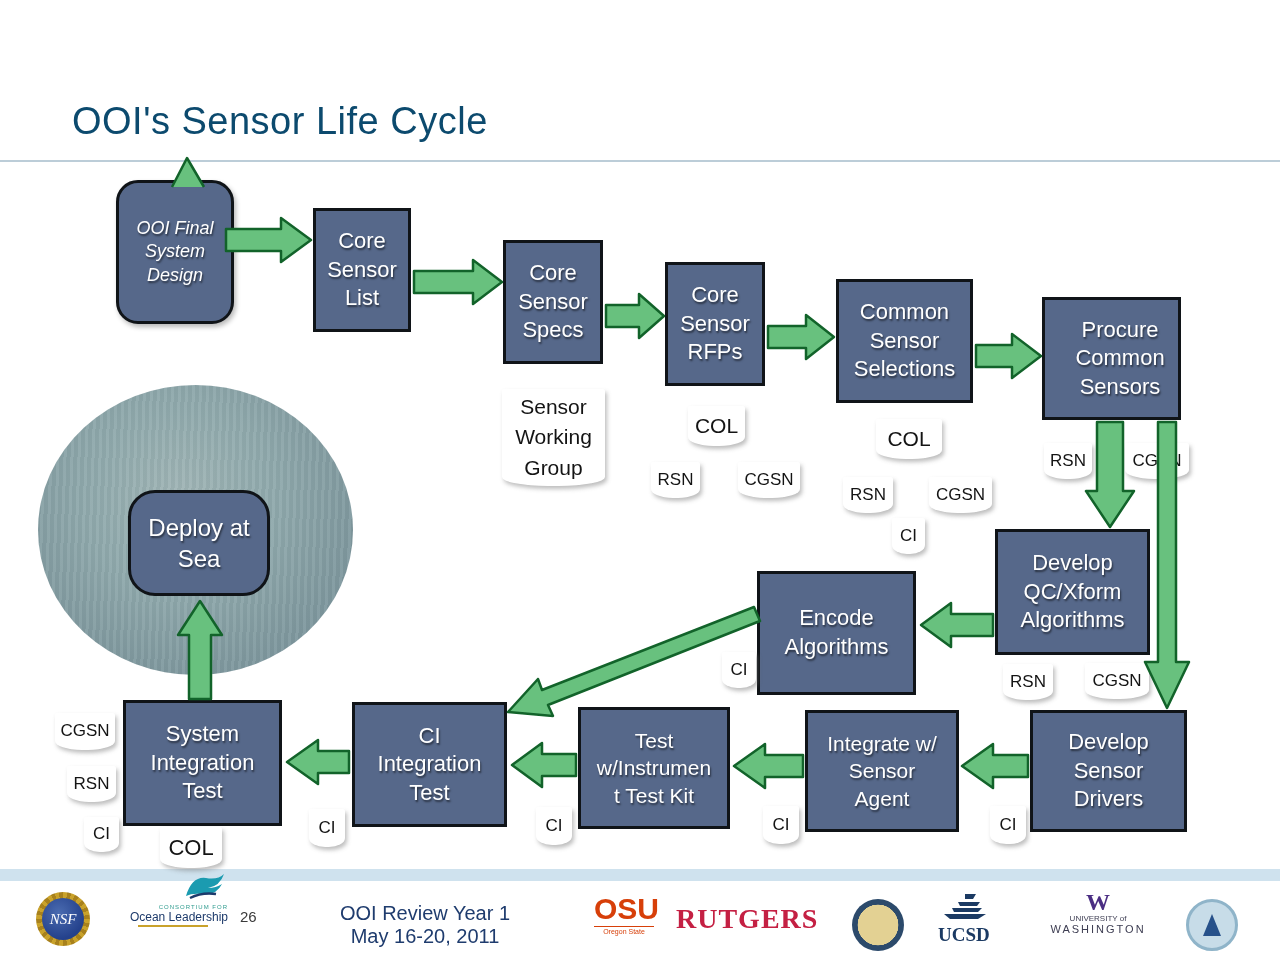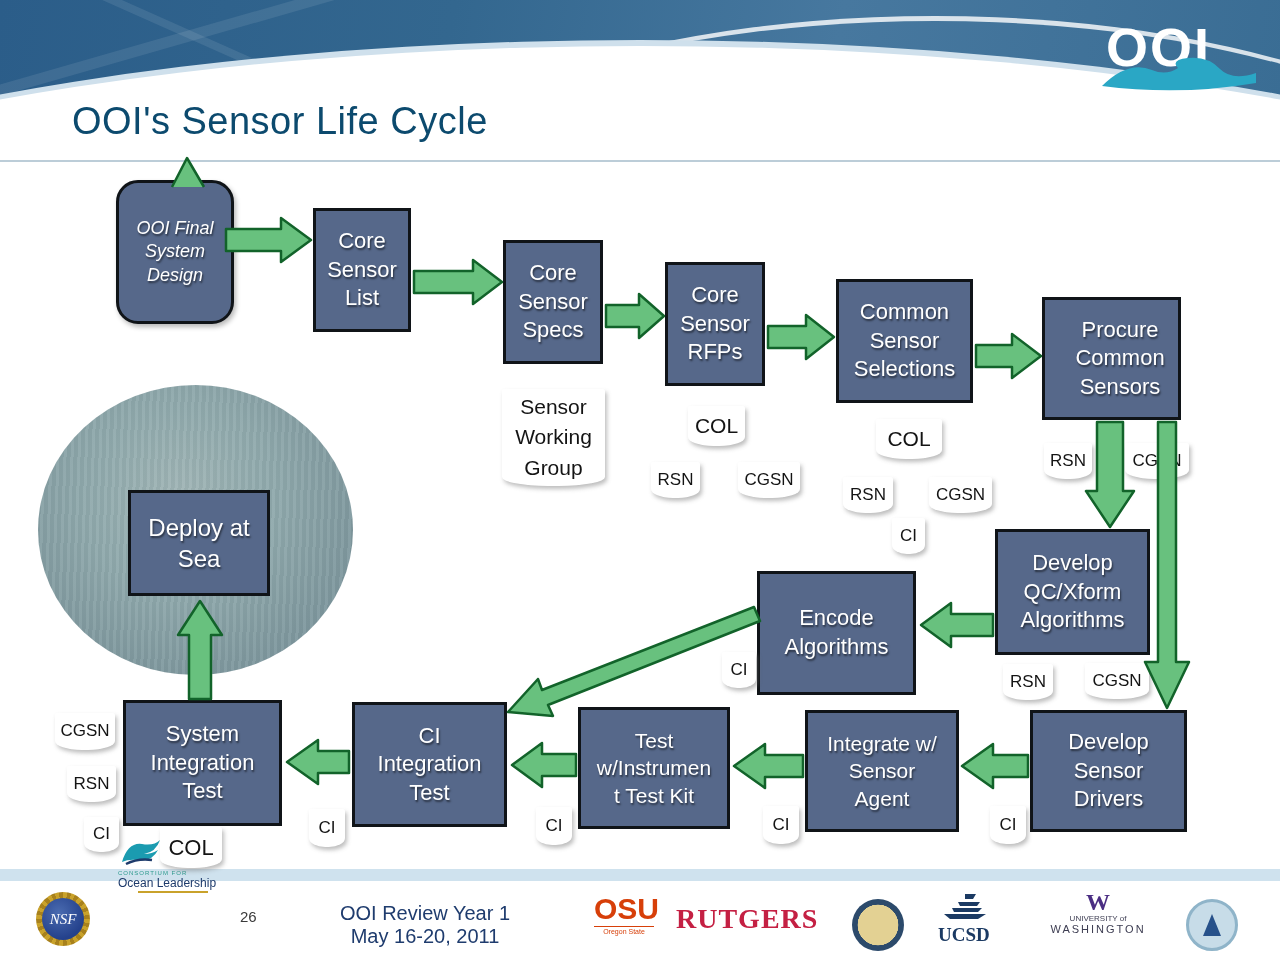--- a/index.html
+++ b/index.html
@@ -54,21 +54,21 @@
   .footer{position:absolute;left:0;top:881px;width:1280px;height:79px;background:#ffffff;}
   .page-num{position:absolute;left:240px;top:908px;font-size:15px;color:#3a3a3a;}
   .caption{position:absolute;left:330px;top:902px;width:190px;text-align:center;color:#1f3c6e;
            font-size:20px;line-height:1.15;}
   .nsf{position:absolute;left:36px;top:892px;width:54px;height:54px;border-radius:50%;
        background:repeating-conic-gradient(#c9a22b 0 9deg,#a8811c 9deg 18deg);
        display:flex;align-items:center;justify-content:center;}
   .nsf .inner{width:42px;height:42px;border-radius:50%;background:radial-gradient(circle at 40% 35%,#4a6bb0,#24418c 70%);
        color:#ffffff;font-size:15px;font-style:italic;font-family:"Liberation Serif",serif;
        display:flex;align-items:center;justify-content:center;}
-  .ol{position:absolute;left:118px;top:838px;width:110px;text-align:left;}
+  .ol{position:absolute;left:118px;top:872px;width:110px;text-align:right;}
   .ol .ol-top{font-size:6px;color:#2e9b8e;letter-spacing:1px;}
   .ol .ol-name{font-size:12px;color:#1d3a6b;}
   .ol .ol-bar{width:70px;height:2px;background:#c9a22b;margin:1px auto 0;}
   .osu{position:absolute;left:594px;top:894px;width:60px;text-align:center;color:#d73f09;}
   .osu .osu-main{font-size:30px;font-weight:bold;line-height:1;}
   .osu .osu-sub{font-size:7px;border-top:1px solid #d73f09;margin-top:2px;padding-top:1px;}
   .rutgers{position:absolute;left:676px;top:903px;font-family:"Liberation Serif",serif;
            font-size:28px;color:#c42043;letter-spacing:1px;font-weight:bold;}
   .seal1{position:absolute;left:852px;top:899px;width:52px;height:52px;border-radius:50%;
          background:radial-gradient(circle,#e3d193 0 55%,#2c4a6b 56% 100%);box-sizing:border-box;}
@@ -82,32 +82,20 @@
          background:#c7dce8;border:3px solid #8fb4c9;box-sizing:border-box;
          display:flex;align-items:center;justify-content:center;}
   .seal2 .sail{width:0;height:0;border-left:9px solid transparent;border-right:9px solid transparent;
          border-bottom:22px solid #27518a;}
 </style>
 </head>
 <body>
 
 <div id="slide">
 
-  <div class="banner">
-    <div class="streak s1"></div>
-    <div class="streak s2"></div>
-    <div class="curve2"></div>
-    <div class="dome"></div>
-    <div class="ooi-logo">
-      <span class="txt">OOI</span>
-      <svg width="160" height="36" viewBox="0 0 160 36">
-        <path d="M2,30 Q28,4 52,14 Q66,20 78,12 Q70,4 88,2 Q108,0 120,13 Q132,25 156,17 L156,27 Q80,40 2,30 Z" fill="#2aa7c5"></path>
-      </svg>
-    </div>
-  </div>
 
   <div class="title">OOI's Sensor Life Cycle</div>
   <div class="title-rule"></div>
 
   <div class="sea"></div>
 
   <div class="node bubble" style="left:116px;top:180px;width:118px;height:144px;font-style:italic;">
     <span class="nlabel" style="font-size:18px;">OOI Final
 System
 Design</span>
@@ -130,21 +118,21 @@
   <div class="node" style="left:836px;top:279px;width:137px;height:124px;">
     <span class="nlabel" style="font-size:22px;">Common
 Sensor
 Selections</span>
   </div>
   <div class="node" style="left:1042px;top:297px;width:139px;height:123px;">
     <span class="nlabel" style="font-size:22px;margin-left:17px;">Procure
 Common
 Sensors</span>
   </div>
-  <div class="node" style="left:128px;top:490px;width:142px;height:106px;">
+  <div class="node" style="left:128px;top:490px;width:142px;height:106px;border-radius:27px;">
     <span class="nlabel" style="font-size:24px;">Deploy at
 Sea</span>
   </div>
   <div class="node" style="left:995px;top:529px;width:155px;height:126px;">
     <span class="nlabel" style="font-size:22px;">Develop
 QC/Xform
 Algorithms</span>
   </div>
   <div class="node" style="left:757px;top:571px;width:159px;height:124px;">
     <span class="nlabel" style="font-size:22px;">Encode

